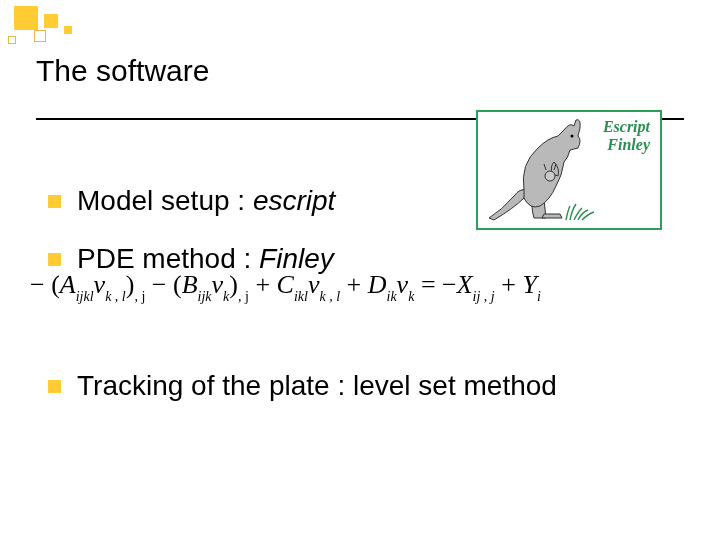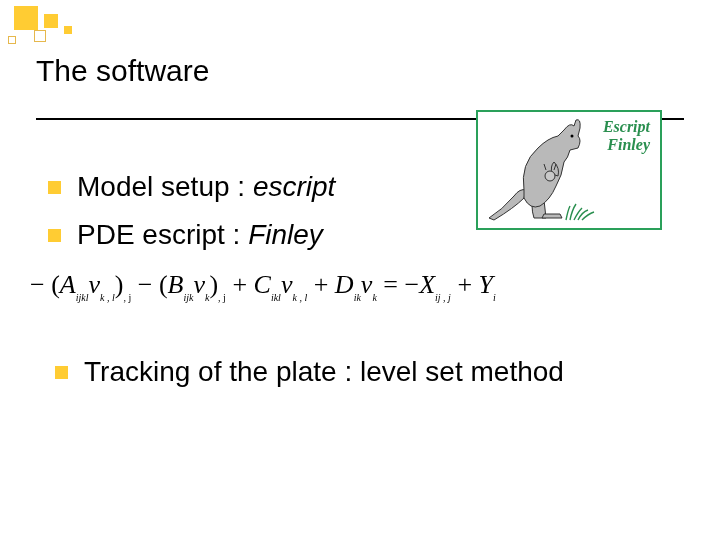--- a/index.html
+++ b/index.html
@@ -83,28 +83,28 @@
 
   
   .list {
     position: absolute;
     left: 48px;
     top: 160px;
     right: 250px;
   }
   .list2 {
     position: absolute;
-    left: 55px;
+    left: 48px;
     top: 345px;
     right: 20px;
   }
   .item {
     display: flex;
     align-items: flex-start;
-    margin: 10px 0 14px 0;
+    margin: 24px 0 14px 0;
     font-size: 28px;
     line-height: 34px;
   }
   .bullet {
     width: 13px;
     height: 13px;
     background: #ffcc33;
     margin-top: 11px;
     margin-right: 16px;
     flex-shrink: 0;
@@ -120,21 +120,21 @@
   .eqn-wrap {
     position: absolute;
     left: 30px;
     top: 270px;
     width: 660px;
     font-family: "Times New Roman", Times, serif;
     font-size: 26px;
     white-space: nowrap;
   }
   .eqn-wrap .sub {
-    font-size: 10px;
+    font-size: 14px;
     vertical-align: sub;
     position: relative;
     top: 2px;
     letter-spacing: 0px;
   }
   .eqn-wrap .it { font-style: italic; }
 </style>
 </head>
 <body>
 
@@ -186,21 +186,21 @@
 <div class="list">
   <div class="item">
     <div class="bullet"></div>
     <div class="txt">
       <span>Model setup : </span><span class="em">escript</span>
     </div>
   </div>
   <div class="item">
     <div class="bullet"></div>
     <div class="txt">
-      <span>PDE escript : </span><span class="em">Finley</span>
+      <span>PDE method : </span><span class="em">Finley</span>
     </div>
   </div>
 </div>
 
 <div class="eqn-wrap">
   <span>− (</span><span class="it">A</span><span class="sub it">ijkl</span><span class="it">v</span><span class="sub it">k , l</span><span>)</span><span class="sub">, j</span><span> − (</span><span class="it">B</span><span class="sub it">ijk</span><span class="it">v</span><span class="sub it">k</span><span>)</span><span class="sub">, j</span><span> + </span><span class="it">C</span><span class="sub it">ikl</span><span class="it">v</span><span class="sub it">k , l</span><span> + </span><span class="it">D</span><span class="sub it">ik</span><span class="it">v</span><span class="sub it">k</span><span> = −</span><span class="it">X</span><span class="sub it">ij , j</span><span> + </span><span class="it">Y</span><span class="sub it">i</span>
 </div>
 
 <div class="list2">
   <div class="item">

